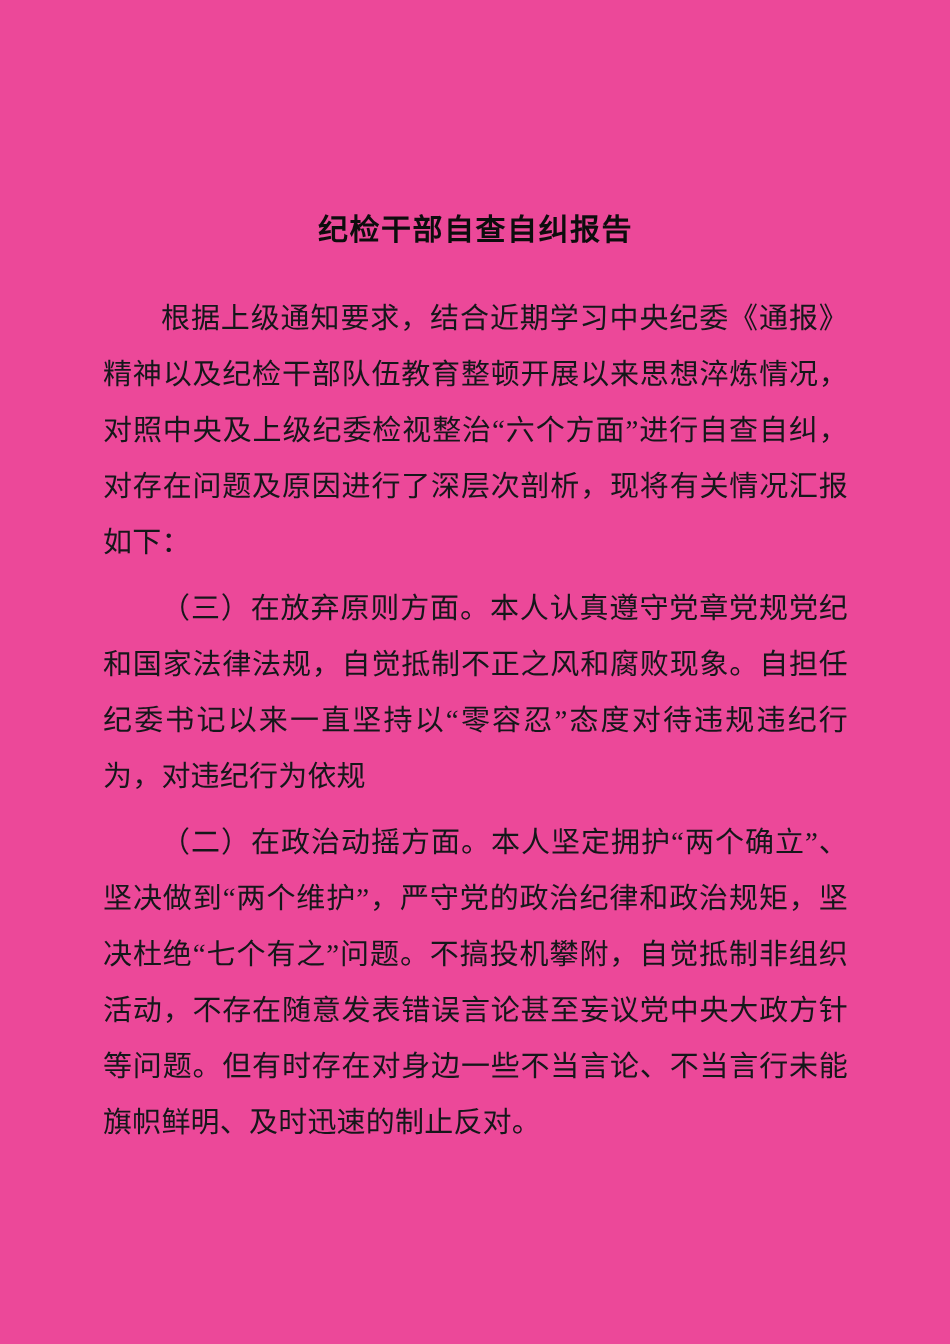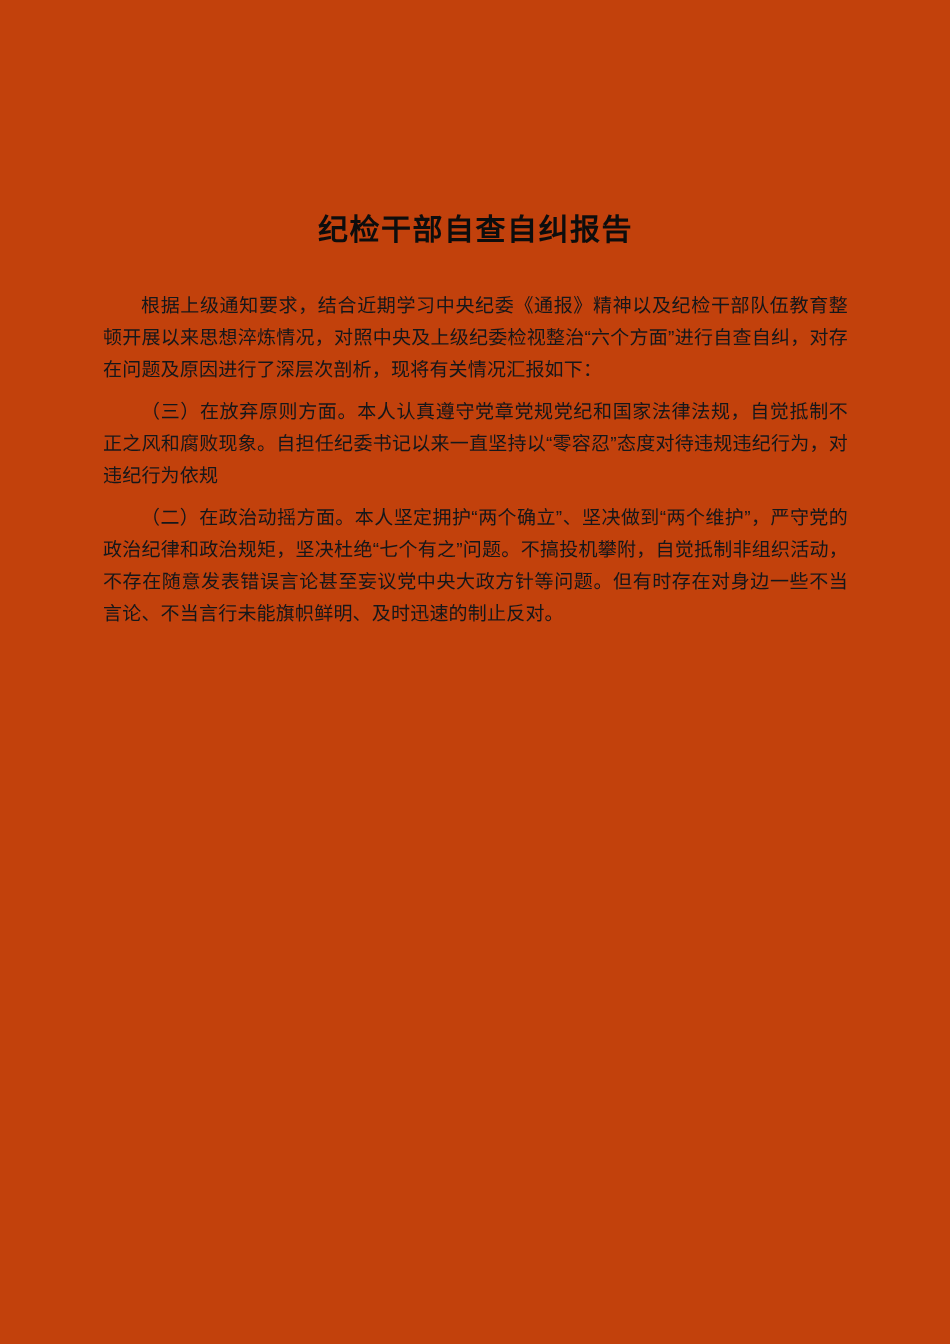--- a/index.html
+++ b/index.html
@@ -6,21 +6,21 @@
   html, body {
     margin: 0;
     padding: 0;
     background: #ffffff;
   }
   .page {
     position: relative;
     width: 950px;
     height: 1344px;
     margin: 0 auto;
-    background: #c2410c;
+    background: #ec4899;
     overflow: hidden;
     box-sizing: border-box;
   }
   .content {
     position: absolute;
     left: 103px;
     top: 0;
     width: 745px;
   }
   .doc-title {
@@ -29,23 +29,23 @@
     font-size: 30px;
     line-height: 48px;
     text-align: center;
     color: #0d0d0d;
     letter-spacing: 1.5px;
     margin: 0;
     padding-top: 206px;
     white-space: nowrap;
   }
   .para {
-    font-family: Liberation Sans, sans-serif;
-    font-size: 19px;
-    line-height: 32px;
+    font-family: Liberation Serif, serif;
+    font-size: 29px;
+    line-height: 56px;
     color: #15171a;
     text-align: justify;
     text-justify: inter-ideograph;
     text-align-last: left;
     margin: 0;
     letter-spacing: 0.2px;
     word-break: break-all;
   }
   .para.indent {
     text-indent: 2em;

